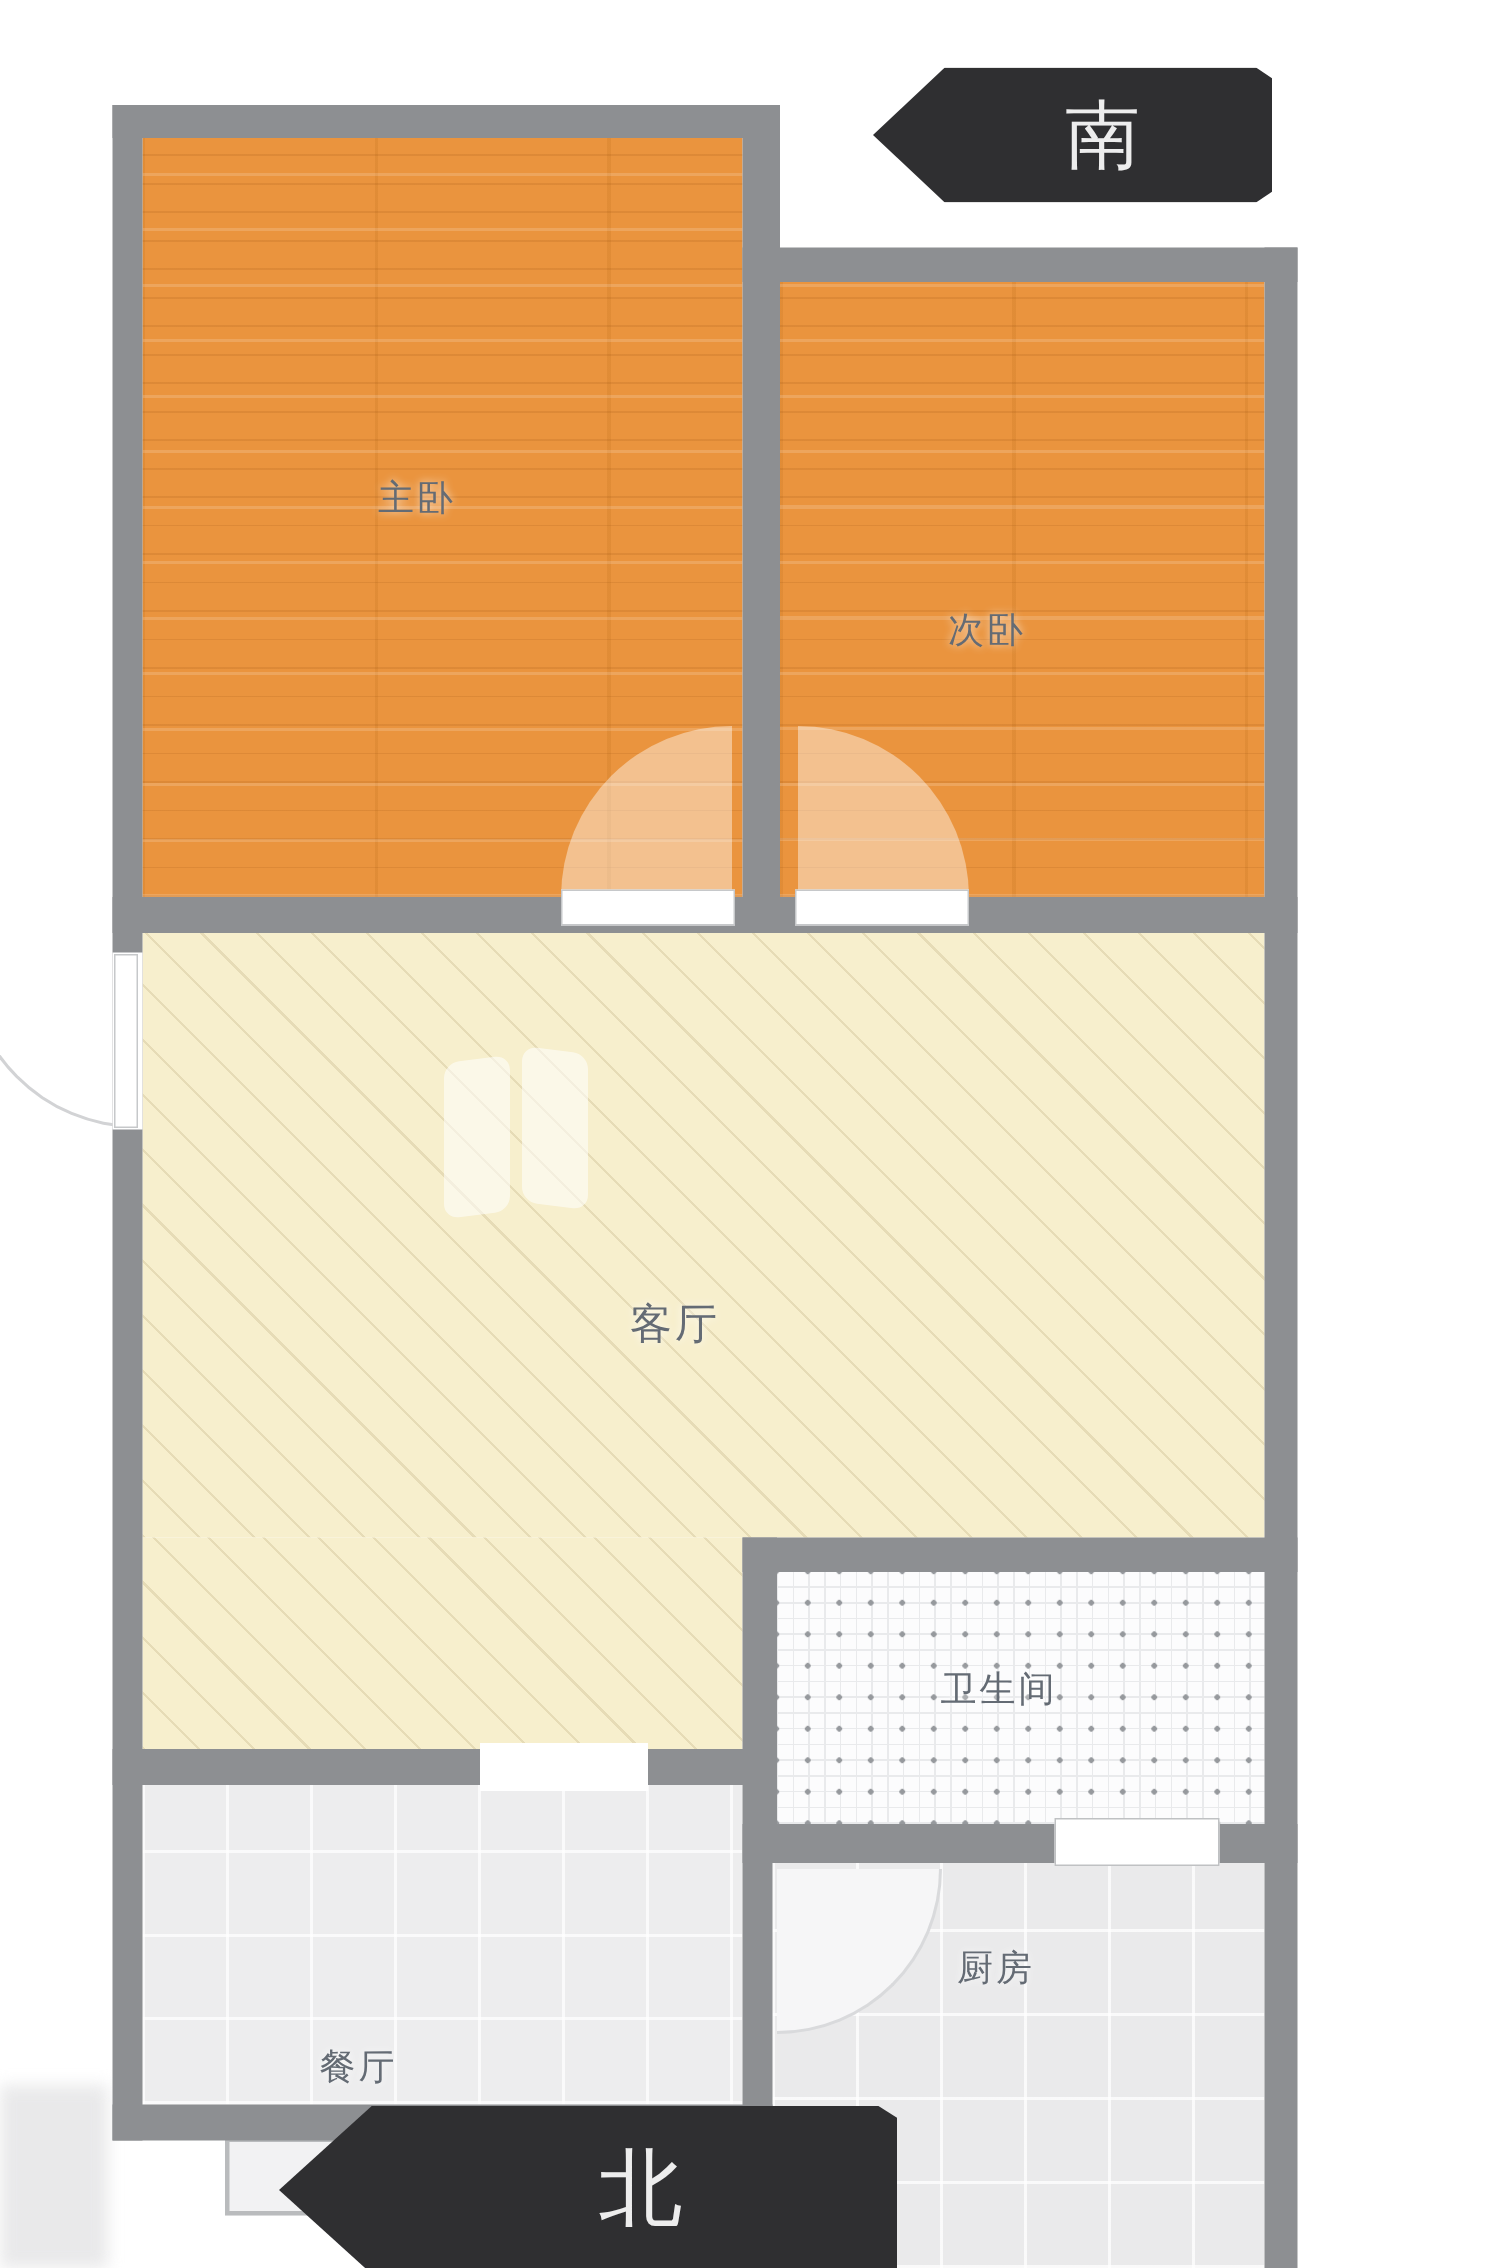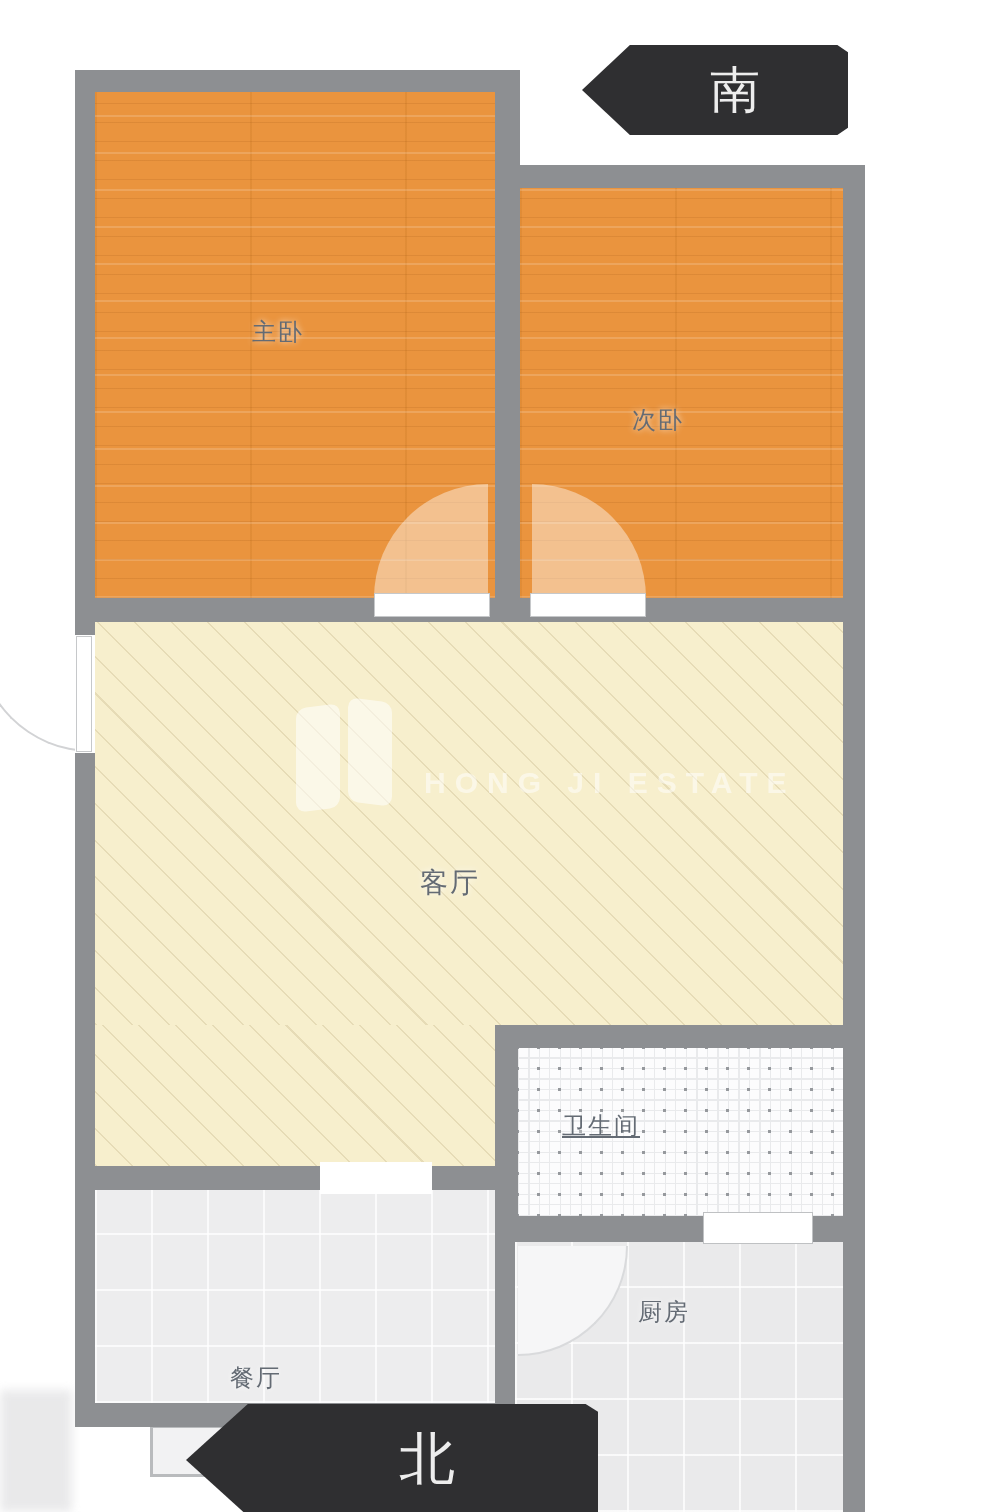--- a/index.html
+++ b/index.html
@@ -64,21 +64,20 @@
   <div class="floor floor-living" style="left:95px;top:622px;width:748px;height:403px;"></div>
   <div class="floor floor-living" style="left:95px;top:1025px;width:400px;height:141px;"></div>
   <div class="floor floor-bath" style="left:518px;top:1048px;width:325px;height:168px;"></div>
   <div class="floor floor-tile" style="left:515px;top:1242px;width:328px;height:270px;"></div>
   <div class="floor floor-tile" style="left:95px;top:1190px;width:400px;height:213px;background-color:#ededee;"></div>
 
   <div class="wm-logo" style="left:296px;top:700px;width:100px;height:112px;">
     <div style="left:0;top:6px;width:44px;height:104px;transform:skewY(-7deg);"></div>
     <div style="left:52px;top:0;width:44px;height:104px;transform:skewY(7deg);"></div>
   </div>
-  <div class="wm" style="left:424px;top:766px;font-size:30px;font-weight:700;letter-spacing:9px;color:rgba(255,255,255,0.52);">HONG JI ESTATE</div>
 
   <div class="door-arc" style="left:374px;top:484px;width:114px;height:114px;border-radius:100% 0 0 0;"></div>
   <div class="door-arc" style="left:532px;top:484px;width:114px;height:114px;border-radius:0 100% 0 0;"></div>
 
   <div class="wall" style="left:75px;top:70px;width:445px;height:22px;"></div>
   <div class="wall" style="left:75px;top:70px;width:20px;height:1357px;"></div>
   <div class="wall" style="left:495px;top:70px;width:25px;height:552px;"></div>
   <div class="wall" style="left:495px;top:165px;width:370px;height:23px;"></div>
   <div class="wall" style="left:843px;top:165px;width:22px;height:1347px;"></div>
   <div class="wall" style="left:75px;top:598px;width:790px;height:24px;"></div>
@@ -105,23 +104,23 @@
               background:#f6f6f7;border-right:2px solid #d9dadc;border-bottom:2px solid #d9dadc;
               border-radius:0 0 100% 0;box-sizing:border-box;"></div>
 
   <div style="position:absolute;left:150px;top:1425px;width:88px;height:52px;z-index:2;
               background:#f2f2f3;border:3px solid #b9bbbd;box-sizing:border-box;"></div>
   <div class="artifact" style="left:0;top:1390px;width:72px;height:122px;"></div>
 
   <div class="room-label" style="left:252px;top:316px;width:80px;font-size:24px;">主卧</div>
   <div class="room-label" style="left:632px;top:368px;width:80px;font-size:24px;margin-top:36px;">次卧</div>
   <div class="room-label" style="left:420px;top:864px;width:100px;font-size:28px;">客厅</div>
-  <div class="room-label" style="left:562px;top:1110px;width:140px;font-size:24px;text-decoration:underline;">卫生间</div>
+  <div class="room-label" style="left:627px;top:1110px;width:140px;font-size:24px;">卫生间</div>
   <div class="room-label" style="left:638px;top:1296px;width:80px;font-size:24px;">厨房</div>
-  <div class="room-label" style="left:230px;top:1362px;width:80px;font-size:24px;">餐厅</div>
+  <div class="room-label" style="left:213px;top:1362px;width:80px;font-size:24px;">餐厅</div>
 
   <div class="compass" style="left:582px;top:45px;width:266px;height:90px;
               clip-path:polygon(0 50%, 18% 0, 96% 0, 100% 8%, 100% 92%, 96% 100%, 18% 100%);
               font-size:50px;padding-left:40px;box-sizing:border-box;">
     <span>南</span>
   </div>
   <div class="compass" style="left:186px;top:1404px;width:412px;height:112px;
               clip-path:polygon(0 50%, 15% 0, 97% 0, 100% 7%, 100% 100%, 15% 100%);
               font-size:56px;padding-left:70px;box-sizing:border-box;">
     <span>北</span>

